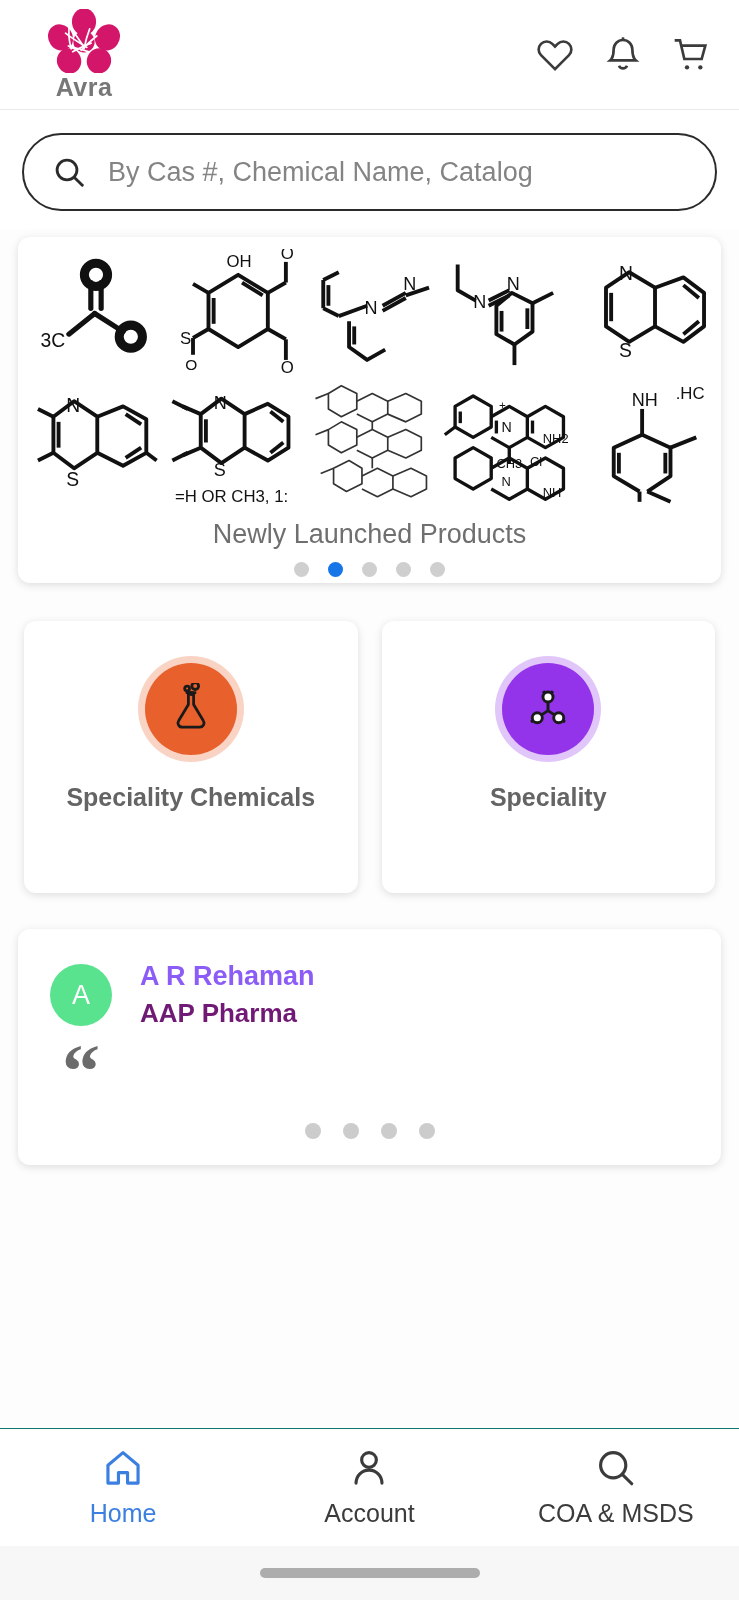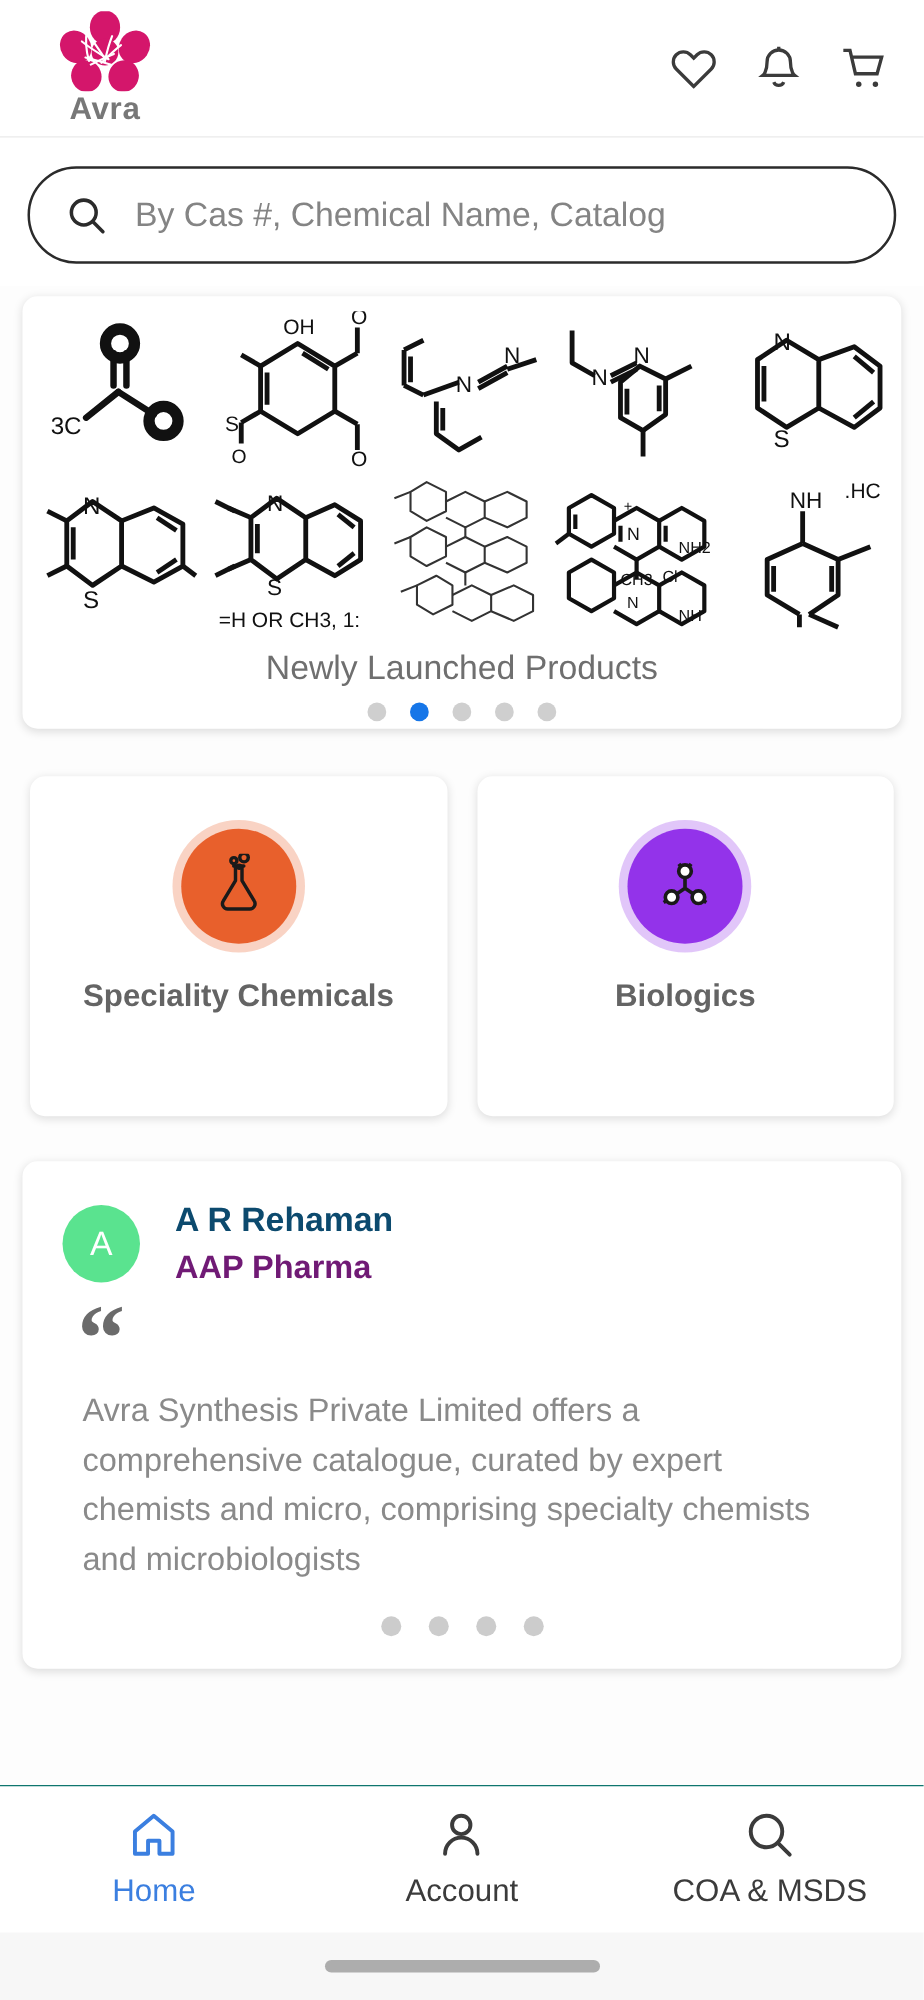--- a/index.html
+++ b/index.html
@@ -137,21 +137,21 @@
   }
   .t-head { display: flex; align-items: center; gap: 28px; }
   .avatar {
     width: 62px; height: 62px; border-radius: 50%;
     background: #5ae38f;
     color: #ffffff; font-size: 27px;
     display: flex; align-items: center; justify-content: center;
     flex: 0 0 auto;
   }
   .t-names { display: flex; flex-direction: column; gap: 6px; }
-  .t-name { font-size: 27px; font-weight: bold; color: #0c4a6e; }
+  .t-name { font-size: 27px; font-weight: bold; color: #8b5cf6; }
   .t-company { font-size: 26px; font-weight: bold; color: #701a75; }
   .quote-mark {
     margin: 22px 0 12px 12px;
     font-size: 76px; line-height: 0.55;
     color: #6b6b6b; font-weight: bold;
     font-family: "Liberation Serif", serif;
     height: 46px;
   }
   .t-body {
     font-size: 26px; color: #8a8a8a; line-height: 1.52;
@@ -437,36 +437,35 @@
       <div class="cat-circle purple">
         <svg class="cat-icon" viewBox="0 0 32 32" fill="none" stroke="#1a1a1a" stroke-width="1.8">
           <path d="M16 9 v8 M16 17 L10 21 M16 17 L22 21"></path>
           <path d="M16 9 L13 5 M16 9 L19 5"></path>
           <path d="M10 21 L5.5 24 M22 21 L26.5 24"></path>
           <circle cx="16" cy="8.6" r="3.1" fill="#ffffff"></circle>
           <circle cx="9.4" cy="21.4" r="3.1" fill="#ffffff"></circle>
           <circle cx="22.6" cy="21.4" r="3.1" fill="#ffffff"></circle>
         </svg>
       </div>
-      <div class="cat-label">Biologics</div>
+      <div class="cat-label">Speciality</div>
     </div>
   </div>
 
   <div class="testimonial card">
     <div class="t-head">
       <div class="avatar">A</div>
       <div class="t-names">
         <div class="t-name">A R Rehaman</div>
         <div class="t-company">AAP Pharma</div>
       </div>
     </div>
 
     <div class="quote-mark">“</div>
 
-    <div class="t-body">Avra Synthesis Private Limited offers a comprehensive catalogue, curated by expert chemists and micro, comprising specialty chemists and microbiologists</div>
 
     <div class="t-dots">
       <span class="dot"></span>
       <span class="dot"></span>
       <span class="dot"></span>
       <span class="dot"></span>
     </div>
   </div>
 
   <div class="nav-filler"></div>

